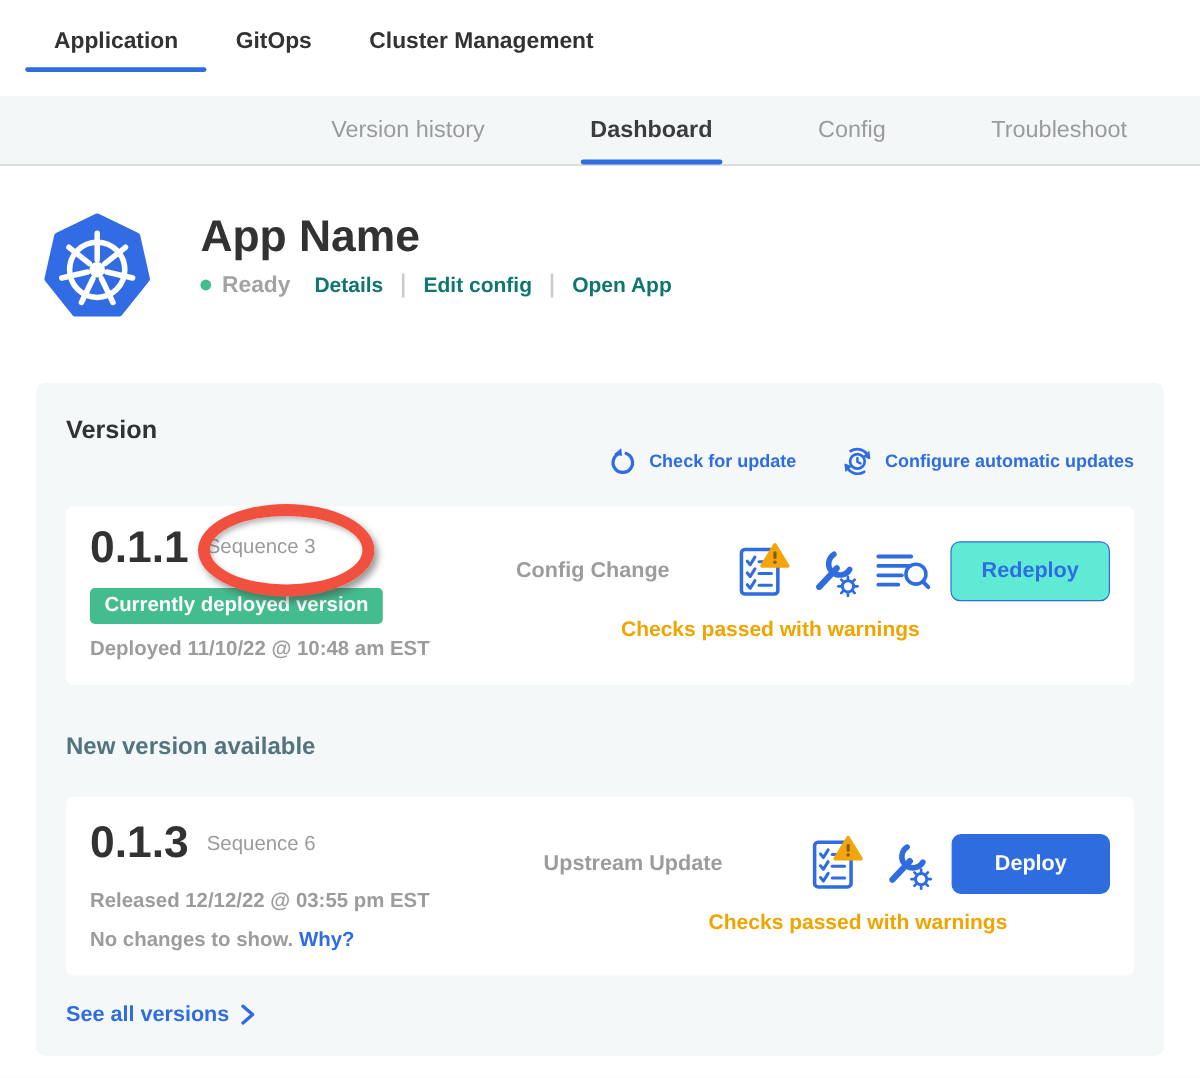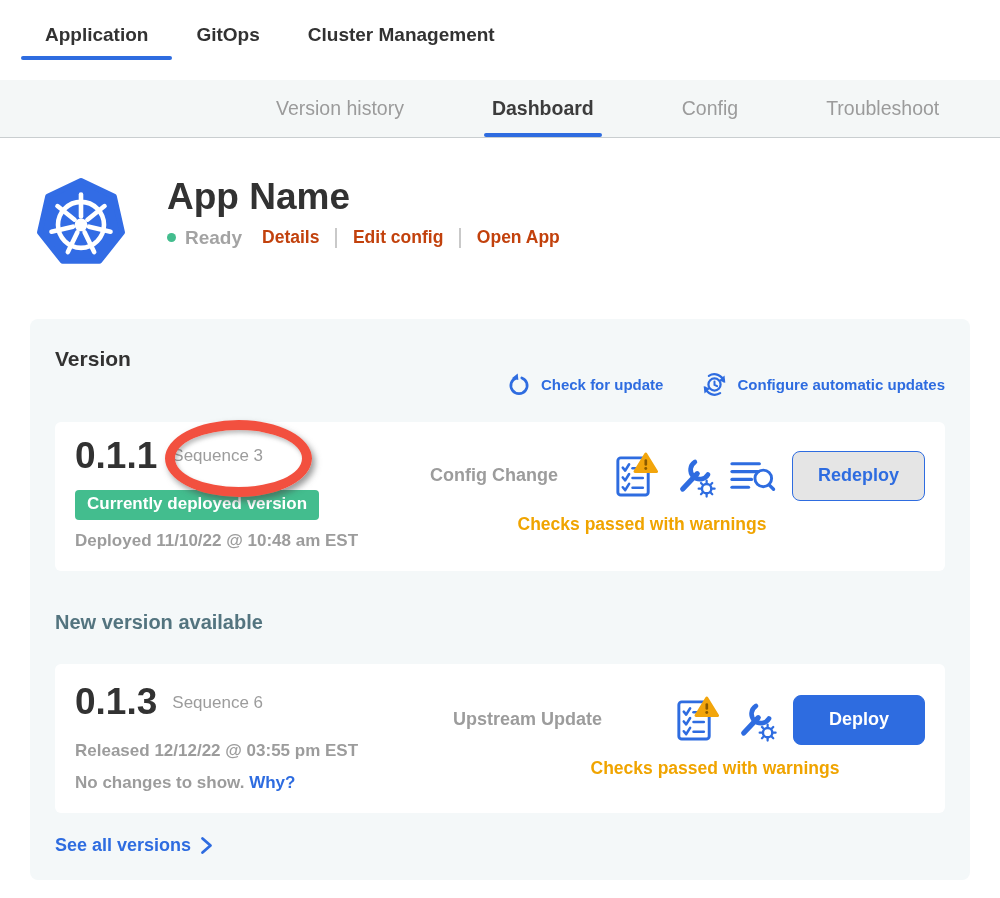--- a/index.html
+++ b/index.html
@@ -23,21 +23,21 @@
   .sub-tab.active::after { content:""; position:absolute; left:-8px; right:-8px; bottom:0; height:4px; background:#2e6ce0; border-radius:2px; }
 
   
   .app-header { display:flex; margin:37px 0 0 35px; }
   .app-logo { width:92px; height:96px; flex:0 0 auto; }
   .app-head-right { margin-left:40px; padding-top:2px; }
   .app-title { font-size:37px; font-weight:700; margin:0; line-height:1.1; color:#323232; }
   .status-row { display:flex; align-items:center; margin-top:9px; }
   .status-dot { width:9px; height:9px; border-radius:50%; background:#43bd8e; margin-right:9px; }
   .status-text { font-size:19px; font-weight:600; color:#a3a3a3; margin-right:20px; }
-  .hlink { color:#c2410c; font-weight:700; font-size:17.5px; text-decoration:none; cursor:pointer; }
+  .hlink { color:#0f766e; font-weight:700; font-size:17.5px; text-decoration:none; cursor:pointer; }
   .vdiv { width:1.5px; height:20px; background:#c9c9c9; margin:0 16px; }
 
   
   .version-panel { margin:48px 30px 0; background:#f4f8f9; border-radius:8px; padding:28px 25px 24px; }
   .panel-head { display:flex; align-items:flex-start; margin-bottom:24px;flex-direction:column; }
   .panel-title { font-size:21px; font-weight:700; color:#323232; }
   .panel-links { margin-left:auto; display:flex; align-items:center; gap:38px; }
   .panel-link { display:flex; align-items:center; gap:9px; color:#2e6ce0; font-weight:700; font-size:15px; cursor:pointer; }
   .panel-link svg { display:block; }
 
@@ -57,21 +57,21 @@
   .why-link { color:#2e6ce0; font-weight:700; cursor:pointer; }
 
   .row-main { flex:1; display:flex; flex-direction:column; justify-content:center; }
   .action-line { display:flex; align-items:center; }
   .type-label { color:#9c9c9c; font-weight:700; font-size:18px; white-space:nowrap; }
   .type-label.m1 { margin-left:25px; }
   .type-label.m2 { margin-left:48px; }
   .icon-group { margin-left:auto; display:flex; align-items:center; gap:13px; margin-right:16px; }
   .icon-btn { cursor:pointer; display:block; }
   .action-btn { height:50px; border-radius:8px; font-family:"Liberation Sans",sans-serif; font-size:18px; font-weight:700; cursor:pointer; }
-  .btn-outline { width:133px; background:#e5e5e5; border:1.5px solid #2e6ce0; color:#2e6ce0; }
+  .btn-outline { width:133px; background:#5eead4; border:1.5px solid #2e6ce0; color:#2e6ce0; }
   .btn-solid { width:132px; background:#2e6ce0; border:1.5px solid #2e6ce0; color:#ffffff; }
   .checks-line { margin-top:13px; color:#f0a400; font-weight:700; font-size:17.5px; text-align:center; cursor:pointer; }
   .checks-line.c1 { padding:0 86px 0 40px; }
   .checks-line.c2 { padding:0 10px 0 110px; }
 
   .new-version-heading { margin:40px 0 0 0; font-size:20px; font-weight:700; color:#53747f; }
   .version-row.second { margin-top:30px; }
   .version-row.first { margin-top:0; }
 
   .see-all { display:inline-flex; align-items:center; gap:9px; margin-top:22px; color:#2e6ce0; font-weight:700; font-size:18px; cursor:pointer; }

